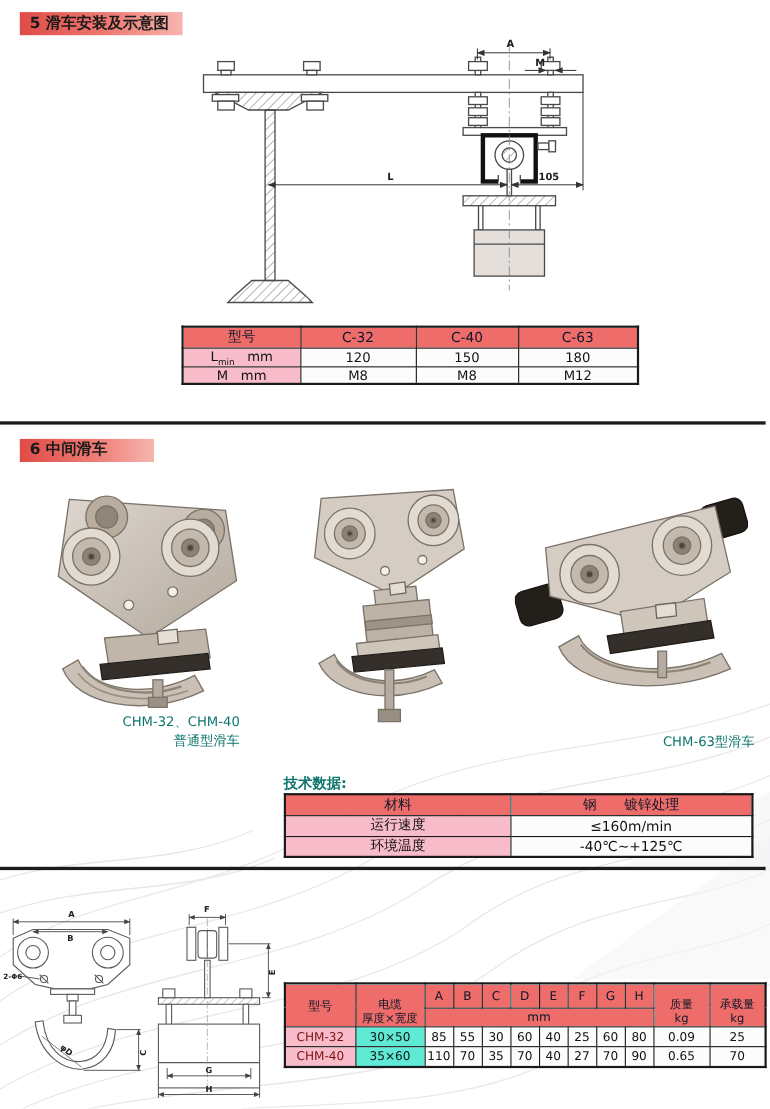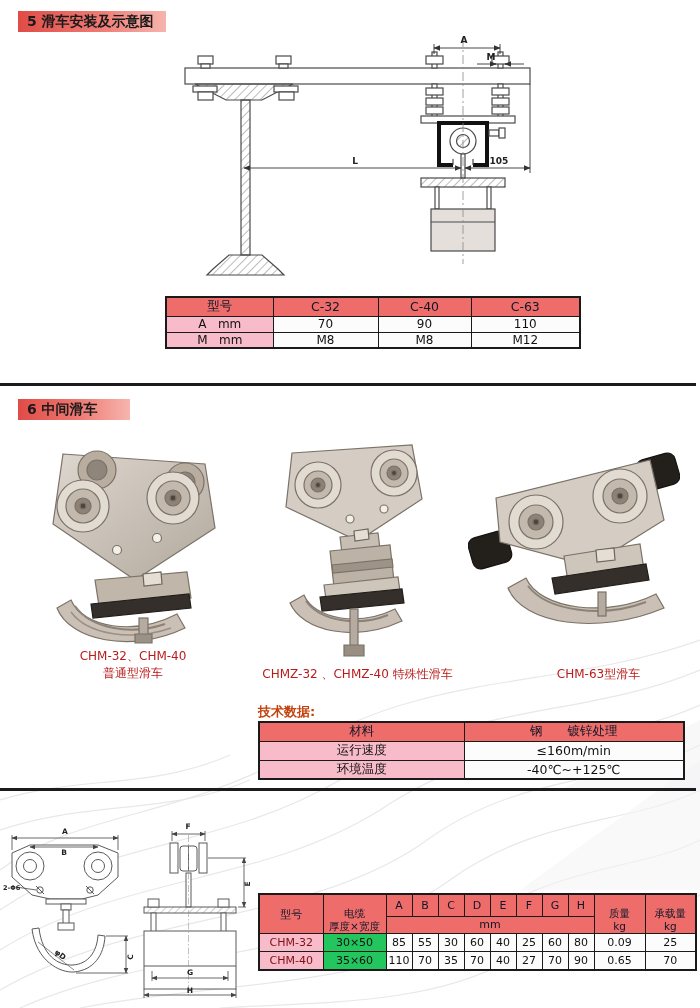--- a/index.html
+++ b/index.html
@@ -25,43 +25,43 @@
   
   table.spec { border-collapse:collapse; table-layout:fixed; }
   table.spec td, table.spec th {
     border:1px solid #1a1a1a; text-align:center; vertical-align:middle;
     font-weight:normal; padding:0; overflow:hidden; white-space:nowrap;
   }
   table.spec { border:2px solid #1a1a1a; }
   .hdr-red  { background:#ee6c69; font-weight:bold; color:#0f172a; }
   .cell-pink{ background:#f8bbc9; }
   .cell-white{ background:#fdfcfc; }
-  .cell-gray{ background:#22c55e; }
+  .cell-gray{ background:#5eead4; }
 
   
   #table1 { width:414px; font-size:12px; }
   #table1 td { height:16px; }
   #table1 tr.h td { height:19px; font-size:12.5px; }
   sub.min { font-size:8px; }
 
   
   #techTable { width:425px; font-size:12.5px; }
   #techTable td { height:19px; }
   #techTable td.lab { }
 
   
   #specTable { width:437px; font-size:11px; }
   #specTable td { height:18px; }
   #specTable tr.h1 td { height:19px; font-size:11px; }
   #specTable tr.h2 td { height:15px; }
   #specTable .two-line { line-height:1.25; font-size:10.5px;margin-top:12px; }
   .model-cell { color:#7c1113; font-weight:bold; }
 
-  .caption { font-size:12px; color:#b91c1c; text-align:center; line-height:17px; white-space:nowrap; }
-  .tech-label { font-size:13px; font-weight:bold; color:#c2410c;text-align:right; }
+  .caption { font-size:12px; color:#0f766e; text-align:right; line-height:17px; white-space:nowrap; }
+  .tech-label { font-size:13px; font-weight:bold; color:#0f766e;text-align:right; }
 
   svg text { font-family:"DejaVu Sans","Liberation Sans",sans-serif; fill:#222; }
   .dimtxt { font-size:9px; font-weight:bold; }
   .dimtxt-s { font-size:7.5px; font-weight:bold; }
 </style>
 </head>
 <body>
 
 <div id="page">
 
@@ -174,42 +174,42 @@
       </colgroup>
     <tbody>
         <tr class="h">
       <td class="hdr-red">型号</td>
       <td class="hdr-red">C-32</td>
       <td class="hdr-red">C-40</td>
       <td class="hdr-red">C-63</td>
     </tr>
     <tr>
       <td class="cell-pink">
-        <span>A</span>
+        <span>L</span><sub class="min">min</sub>
         &nbsp;&nbsp;<span>mm</span>
       </td>
-      <td class="cell-white">70</td>
-      <td class="cell-white">90</td>
-      <td class="cell-white">110</td>
+      <td class="cell-white">120</td>
+      <td class="cell-white">150</td>
+      <td class="cell-white">180</td>
     </tr>
     <tr>
       <td class="cell-pink">
         <span>M</span>
         &nbsp;&nbsp;<span>mm</span>
       </td>
       <td class="cell-white">M8</td>
       <td class="cell-white">M8</td>
       <td class="cell-white">M12</td>
     </tr>
   </tbody>
     </table>
 
   <div class="abs divider" style="top:383px;"></div>
 
-  <div class="abs sec-title" style="left:18px;top:399px;width:112px;">6 中间滑车</div>
+  <div class="abs sec-title" style="left:18px;top:399px;width:122px;">6 中间滑车</div>
 
   <svg class="abs" style="left:35px;top:432px;" width="195" height="215" viewBox="0 0 195 215">
     <defs>
       <linearGradient id="met1" x1="0" y1="0" x2="1" y2="1">
         <stop offset="0" stop-color="#ded7cf"></stop>
           <stop offset="1" stop-color="#b2a89d"></stop>
       </linearGradient>
     </defs>
     <g stroke="#7b7268" stroke-width="1.2">
       <polygon points="28,22 170,32 180,96 100,148 18,92" fill="url(#met1)"></polygon>
@@ -282,23 +282,20 @@
       <polygon points="84,140 178,126 181,142 87,156" fill="#342f2a" stroke="#211d19"></polygon>
       <path d="M40,150 C54,186 130,198 196,170 L188,156 C140,180 72,172 58,140 Z" fill="#cac0b5"></path>
       <path d="M60,148 C80,174 136,180 178,164" fill="none" stroke="#8d8276" stroke-width="2"></path>
       <rect x="130" y="154" width="8" height="24" fill="#b5aba0"></rect>
     </g>
   </svg>
 
   <div class="abs caption" style="left:48px;top:648px;width:170px;">
     <div>CHM-32、CHM-40</div>
     <div>普通型滑车</div>
-  </div>
-  <div class="abs caption" style="left:245px;top:666px;width:225px;">
-    <div>CHMZ-32 、CHMZ-40 特殊性滑车</div>
   </div>
   <div class="abs caption" style="left:511px;top:666px;width:175px;">
     <div>CHM-63型滑车</div>
   </div>
 
   <div class="abs tech-label" style="left:258px;top:703px;">技术数据:</div>
   <table id="techTable" class="spec abs" style="left:258px;top:721px;">
     <colgroup>
         <col style="width:205px">
         <col style="width:220px">

